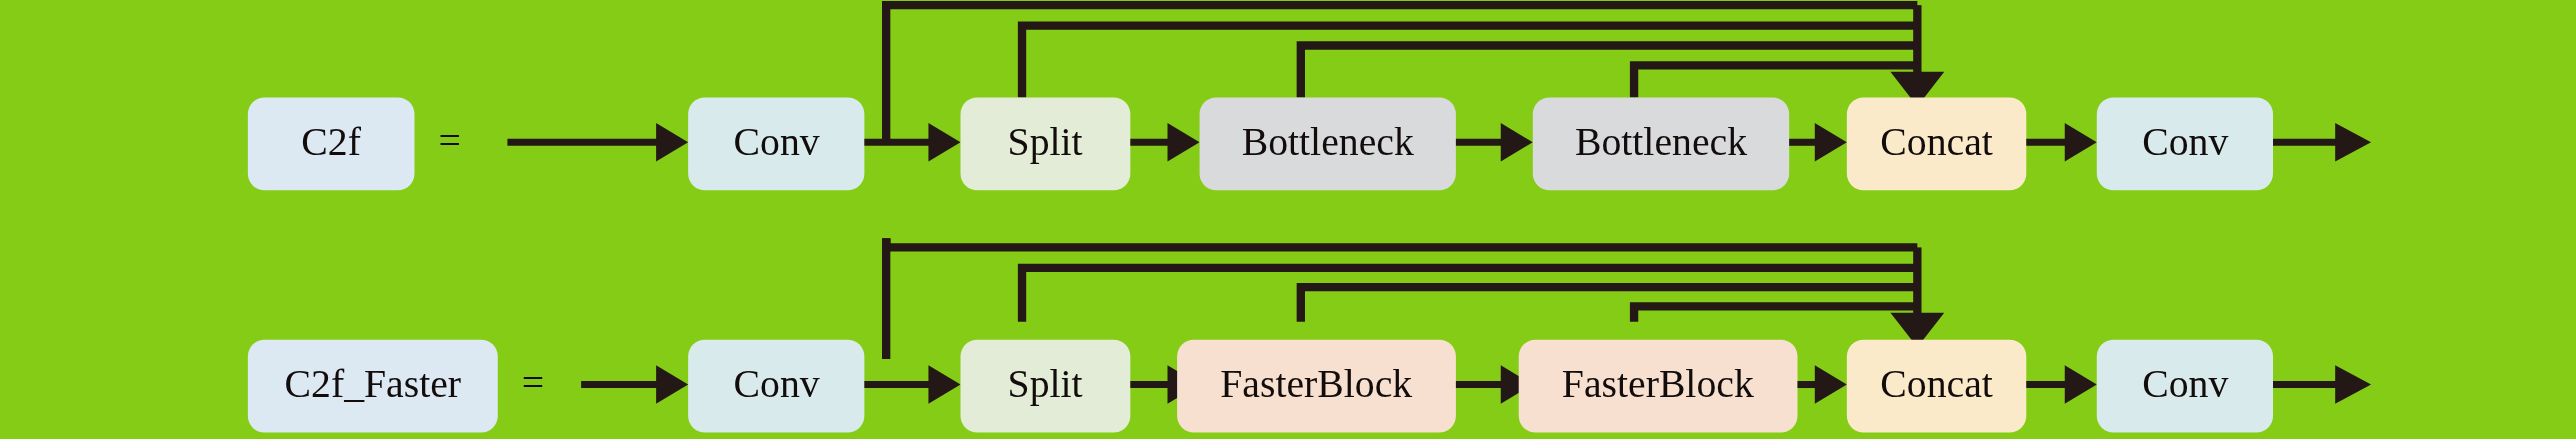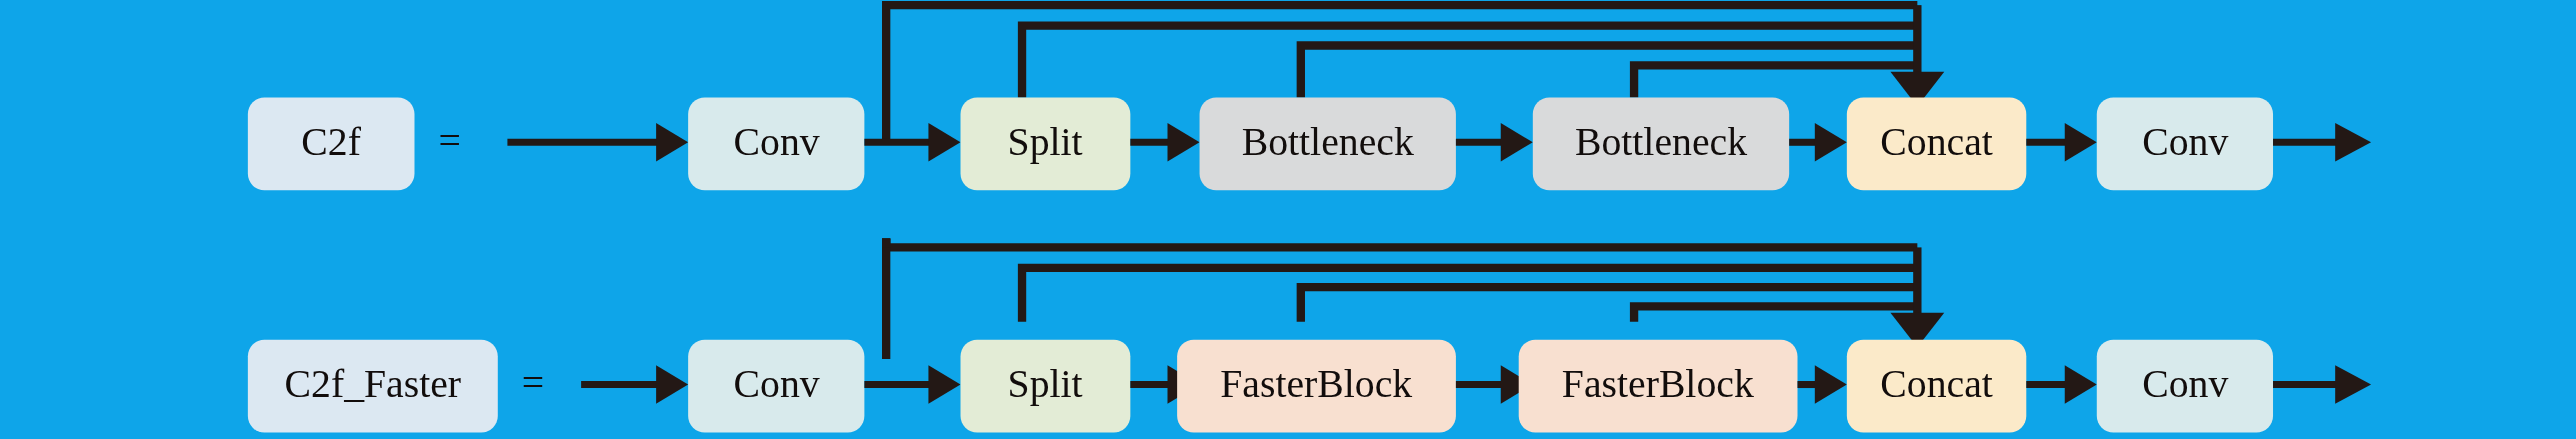--- a/index.html
+++ b/index.html
@@ -10,21 +10,21 @@
   body {
     width: 2576px;
     height: 439px;
     overflow: hidden;
     font-family: "Liberation Serif", "DejaVu Serif", serif;
   }
   #diagram-root {
     position: relative;
     width: 2576px;
     height: 439px;
-    background: #0ea5e9;
+    background: #84cc16;
   }
   svg#flow-svg {
     position: absolute;
     top: 0;
     left: 0;
     width: 2576px;
     height: 439px;
     display: block;
   }
   .node-label {

